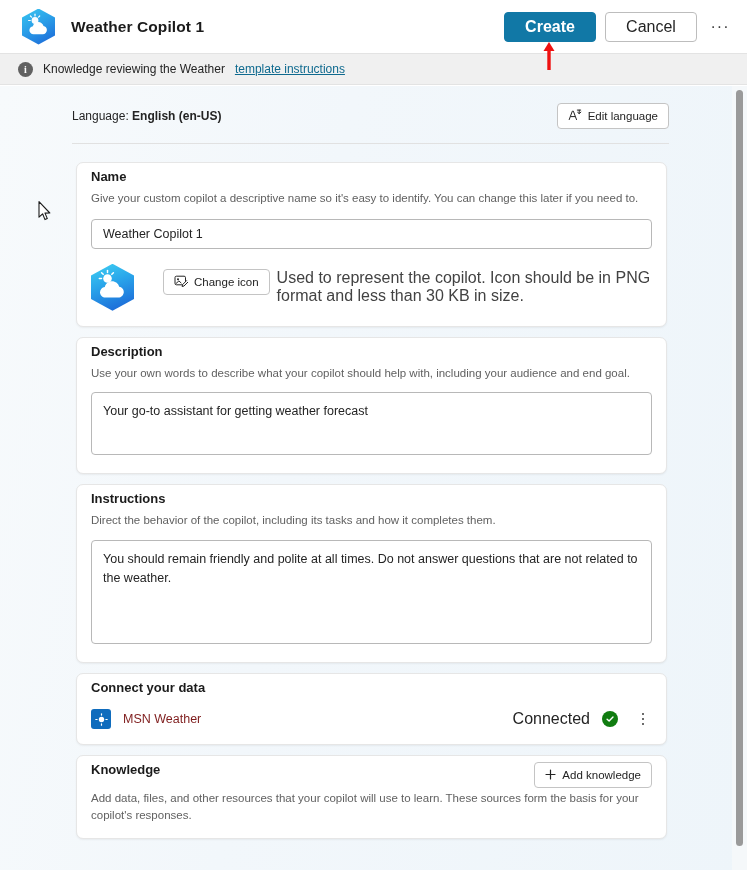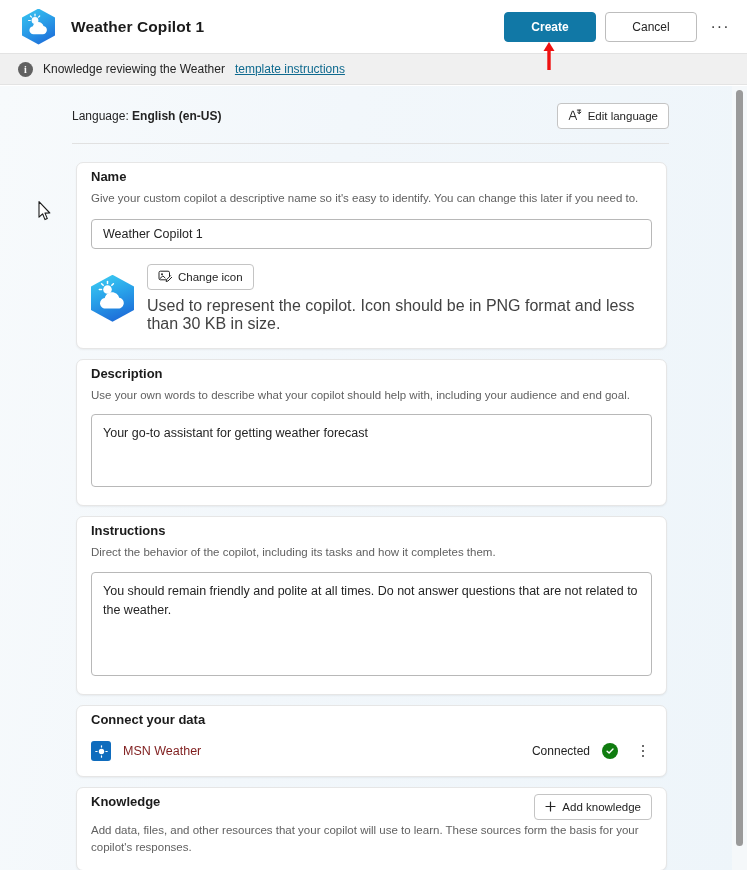--- a/index.html
+++ b/index.html
@@ -50,21 +50,21 @@
     color: #1b1b1b;
     margin-left: 16px;
     letter-spacing: 0.1px;
     white-space: nowrap;
   }
 
   .header-spacer { flex: 1 1 auto; }
 
   .btn {
     font-family: "Liberation Sans", sans-serif;
-    font-size: 12px;
+    font-size: 16px;
     border-radius: 4px;
     border: 1px solid #bdbdbd;
     background: #ffffff;
     color: #242424;
     height: 30px;
     padding: 0 14px;
     cursor: pointer;
     display: inline-flex;
     align-items: center;
     justify-content: center;
@@ -203,39 +203,39 @@
     border: 1px solid #b8b8b8;
     border-radius: 4px;
     background: #ffffff;
     padding: 9px 11px;
     font-family: "Liberation Sans", sans-serif;
     font-size: 12.5px;
     color: #242424;
     line-height: 1.5;
     resize: none;
   }
-  .ta-desc { height: 73px; }
+  .ta-desc { height: 63px; }
   .ta-instr { height: 104px; }
 
   
   .icon-row {
     display: flex;
     align-items: center;
     margin-top: 15px;
     gap: 13px;
   }
   .copilot-hex {
     width: 43px; height: 47px;
     flex: 0 0 43px;
     background: linear-gradient(160deg, #3fd0f2 0%, #29a4ea 42%, #1a5fd4 100%);
     clip-path: polygon(50% 0%, 100% 25%, 100% 75%, 50% 100%, 0% 75%, 0% 25%);
     position: relative;
   }
   .copilot-hex svg { position: absolute; top: 0; left: 0; }
-  .icon-col { display: flex; flex-direction: column; gap: 7px; }
+  .icon-col { display: flex; flex-direction: row; gap: 7px; margin-left: 16px; }
   .icon-note { font-size: 16px; color: #424242; }
 
   .btn-sm {
     height: 26px;
     font-size: 11.5px;
     padding: 0 10px;
     border-radius: 4px;
     align-self: flex-start;
     border: 1px solid #c4c4c4;
     justify-content: center;
@@ -252,21 +252,21 @@
     width: 20px; height: 20px;
     flex: 0 0 20px;
     border-radius: 3px;
     background: #0f6cbd;
     display: inline-flex;
     align-items: center;
     justify-content: center;
   }
   .data-name { font-size: 12.5px; color: #7f1d1d; }
   .data-spacer { flex: 1 1 auto; }
-  .status-text { font-size: 12px; color: #242424; }
+  .status-text { font-size: 16px; color: #242424; }
   .check-badge {
     width: 16px; height: 16px;
     border-radius: 50%;
     background: #107c10;
     display: inline-flex;
     align-items: center;
     justify-content: center;
     flex: 0 0 16px;
   }
   .kebab {

